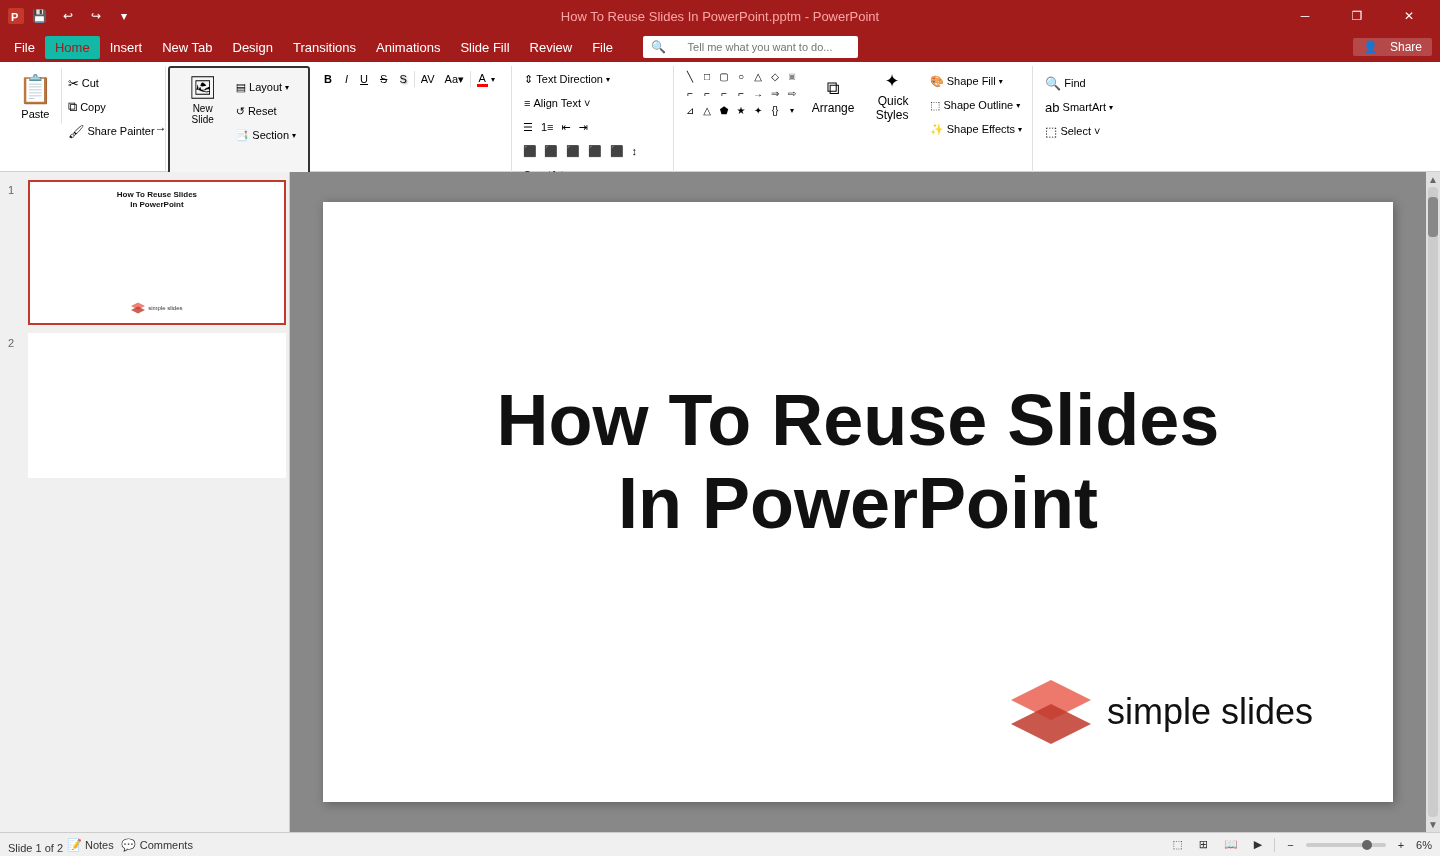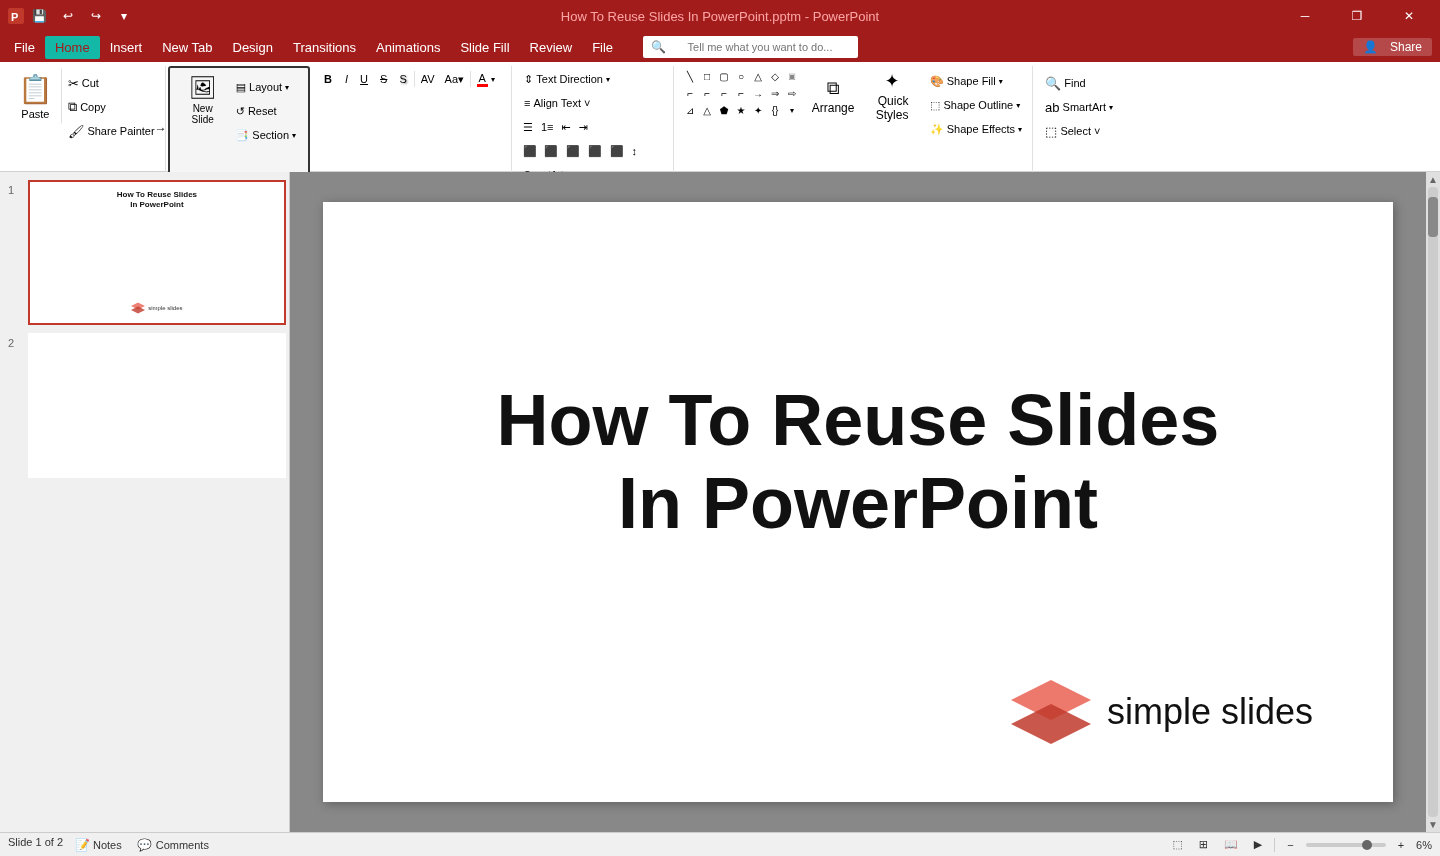--- a/index.html
+++ b/index.html
@@ -250,21 +250,21 @@
       height: 24px;
       background: #f0f0f0;
       border-top: 1px solid #ccc;
       display: flex;
       align-items: center;
       justify-content: space-between;
       padding: 0 8px;
       font-size: 11px;
       color: #333;
     }
-    .status-left { display: flex; align-items: flex-start; gap: 8px; }
+    .status-left { display: flex; align-items: flex-end; gap: 0; }
     .status-right { display: flex; align-items: center; gap: 8px; }
     .status-btn {
       display: flex;
       align-items: center;
       gap: 3px;
       cursor: pointer;
       padding: 2px 4px;
       border-radius: 2px;
     }
     .zoom-slider {

